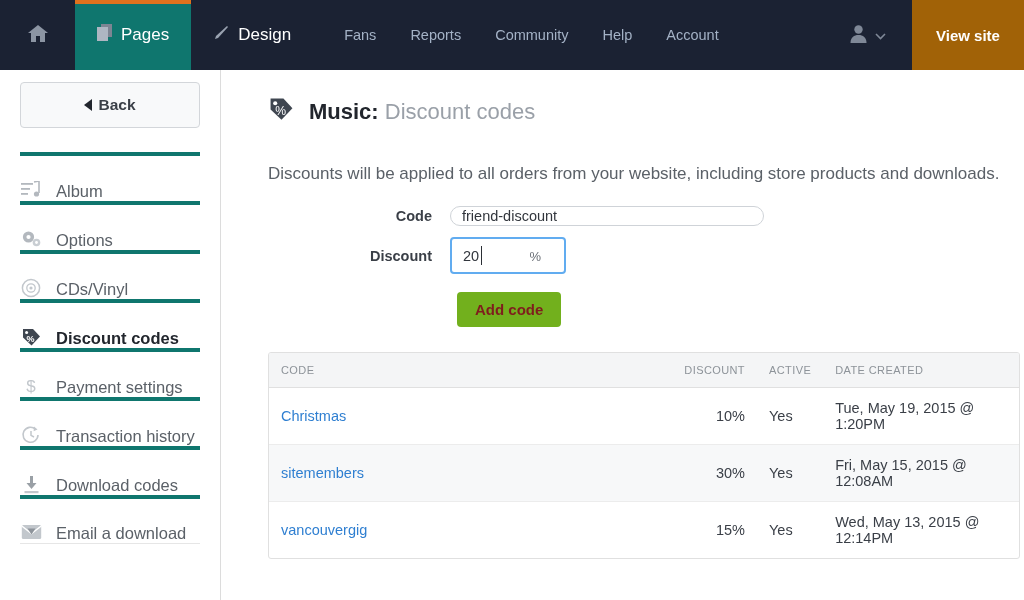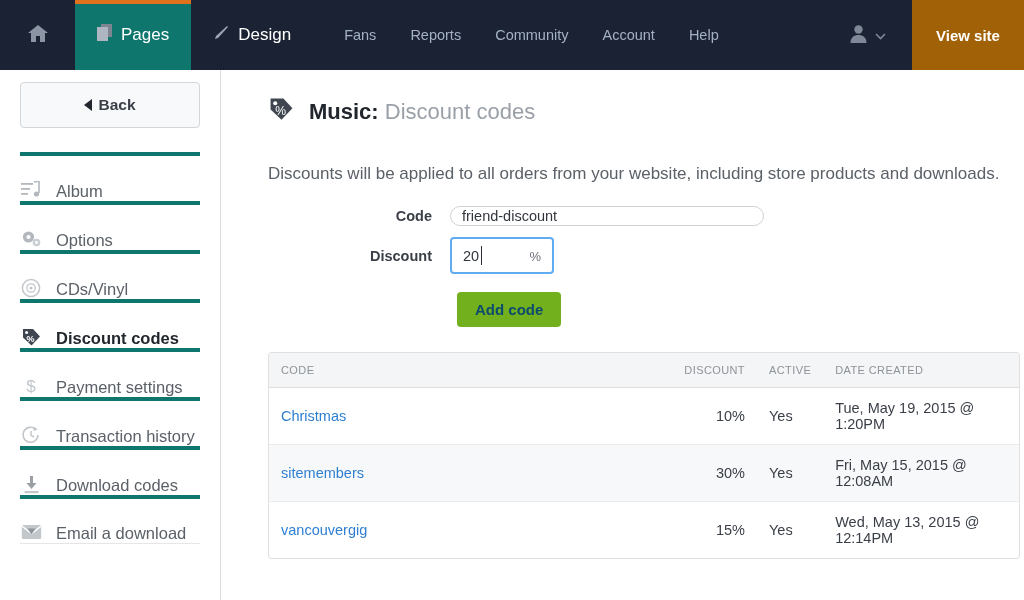--- a/index.html
+++ b/index.html
@@ -138,41 +138,41 @@
     font-size: 14.5px; color: #32363d;
     padding: 0 11px;
     outline: none;
   }
   .finput.code { width: 314px; }
   .pct-wrap {
     position: relative;
     width: 100px; height: 37px;
   }
   .finput.pct {
-    width: 104px; height: 37px;
+    width: 116px; height: 37px;
     border: 2px solid #61acf0;
     border-radius: 4px;
     padding-right: 26px;
   }
   .pct-sign {
     position: absolute; right: 9px; top: 50%;
     transform: translateY(-50%);
     font-size: 13px; color: #6b7077;
     pointer-events: none;
   }
   .caret {
     position: absolute; left: 31px; top: 9px;
     width: 1px; height: 19px; background: #2b2f35;
   }
   .frow.btnrow { margin-top: 18px; }
   .addbtn {
     margin-left: 189px;
     background: #72b01d;
     border: none; border-radius: 4px;
-    color: #0c4a6e;
+    color: #7f1d1d;
     font-family: "Liberation Sans", sans-serif;
     font-size: 15px; font-weight: bold;
     padding: 0 18px; height: 35px;
     cursor: pointer;
   }
 
   
   .tbl-wrap {
     margin-top: 25px;
     border: 1px solid #e0e0e0;
@@ -234,22 +234,22 @@
         <path d="M14 1 L15 2 L5 13 L2 14 L3 11 Z" fill="#9aa3b1"></path>
       </svg>
     </span>
     <span>Design</span>
   </div>
 
   <div class="nav-links">
     <span class="nav-link">Fans</span>
     <span class="nav-link">Reports</span>
     <span class="nav-link">Community</span>
+    <span class="nav-link">Help</span>
     <span class="nav-link">Account</span>
-    <span class="nav-link">Help</span>
   </div>
 
   <div class="nav-spacer"></div>
 
   <div class="nav-user">
     <span>
       <svg width="19" height="19" viewBox="0 0 19 19">
         <circle cx="9.5" cy="5.5" r="4.2" fill="#7f8897"></circle>
         <path d="M1.5 19 C1.5 13.5 5 11 9.5 11 C14 11 17.5 13.5 17.5 19 Z" fill="#7f8897"></path>
       </svg>

